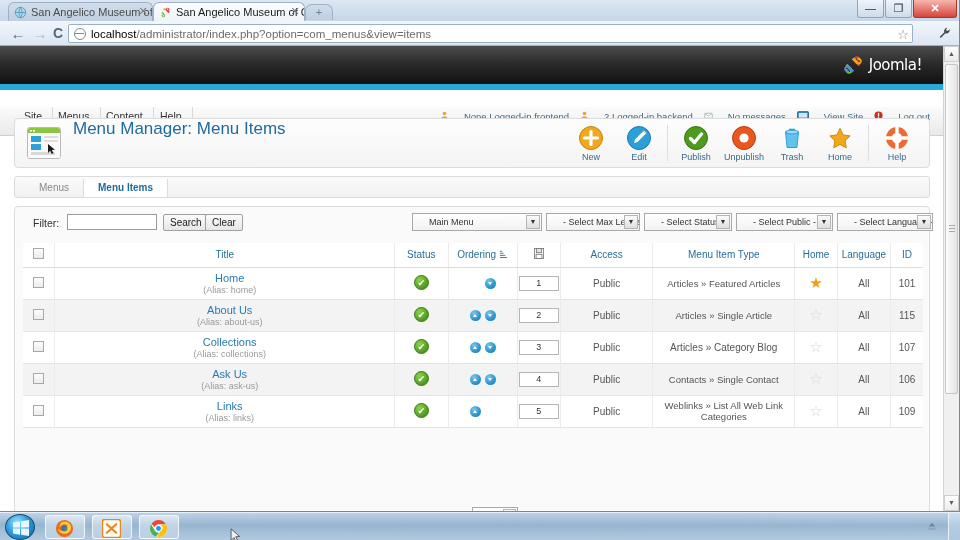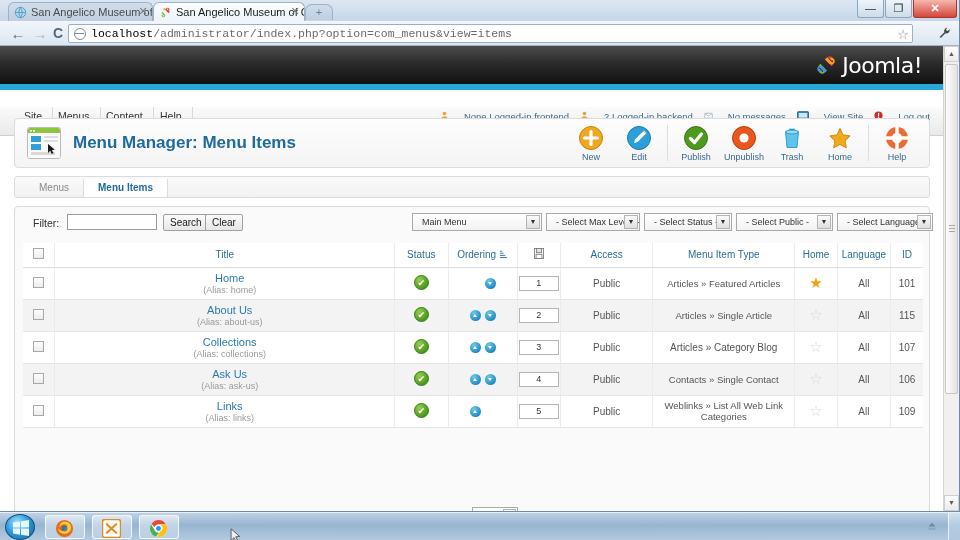--- a/index.html
+++ b/index.html
@@ -76,21 +76,21 @@
   }
   .navbtn {
     position: absolute; top: 3px; width: 20px; height: 19px;
     text-align: center; line-height: 19px; font-size: 15px; color: #53687c;
   }
   .navbtn.fwd { color: #a9b8c6; }
   .urlbar {
     position: absolute; left: 68px; top: 3px; right: 46px; height: 19px;
     background: #fff; border: 1px solid #9bb0c4; border-radius: 2px;
     padding: 0 12px 0 22px; line-height: 18px; font-size: 11.5px; color: #333;
-    white-space: nowrap; overflow: hidden; font-family: Liberation Mono, monospace;
+    white-space: nowrap; overflow: hidden;
   }
   .urlbar .urlhost { color: #000; }
   .urlbar .urlrest { color: #6b6b6b; }
   .urlbar .globe {
     position: absolute; left: 5px; top: 3px; width: 12px; height: 12px;
     border: 1.4px solid #7a8b99; border-radius: 50%;
   }
   .urlbar .globe:after {
     content: ""; position: absolute; left: 0px; top: 4px; width: 9px; height: 1px;
     background: #7a8b99;
@@ -133,21 +133,21 @@
   .jheader .admin-title {
     position: absolute; left: 32px; top: 9px;
     color: #fff; font-size: 17px; font-weight: bold;
     text-shadow: 0 1px 1px #000; letter-spacing: .2px;
   }
   .joomla-logo {
     position: absolute; right: 22px; top: 7px; height: 24px;
     display: flex; align-items: center; gap: 4px;
   }
   .joomla-logo .jtext {
-    color: #fff; font-size: 22px; font-family: "DejaVu Sans", sans-serif;
+    color: #fff; font-size: 15px; font-family: "DejaVu Sans", sans-serif;
     letter-spacing: -.5px;
   }
   .jblue-bar {
     position: absolute; left: 0; top: 38px; width: 944px; height: 6px;
     background: #28a8d8;
   }
   .jmenubar {
     position: absolute; left: 0; top: 44px; width: 944px; height: 29px;
     background: linear-gradient(to bottom,#fbfbfb,#e9e9e9);
     border-bottom: 1px solid #cfcfcf;
@@ -169,22 +169,22 @@
   .page-title-box {
     position: absolute; left: 14px; top: 72px; width: 916px; height: 50px;
     background: linear-gradient(to bottom,#fdfdfd,#f4f4f4);
     border: 1px solid #dcdcdc; border-radius: 4px;
   }
   .page-title-box .ico {
     position: absolute; left: 12px; top: 8px; width: 34px; height: 32px;
     background: #fff; border: 1px solid #b9b9b9; border-radius: 3px; overflow: hidden;
   }
   .page-title-box h1 {
-    position: absolute; left: 58px; top: 14px;
-    font-size: 17px; color: #1f6a9e; font-weight: bold;
+    position: absolute; left: 58px; top: 0;
+    font-size: 17px; color: #1f6a9e; font-weight: normal;
   }
   .toolbar {
     position: absolute; right: 8px; top: 4px; height: 42px;
     display: flex; align-items: flex-start; gap: 0px;
   }
   .tbtn {
     width: 48px; text-align: center; font-size: 9px; color: #3a6a8a;
     padding-top: 2px; cursor: pointer;
   }
   .tbtn .g { width: 26px; height: 26px; margin: 0 auto 1px; position: relative; }
@@ -222,21 +222,21 @@
     position: absolute; top: 7px; height: 17px;
     background: linear-gradient(to bottom,#fbfbfb,#e6e6e6);
     border: 1px solid #a0a0a0; border-radius: 2px;
     font-size: 10px; color: #1a1a1a; padding: 0 6px; line-height: 15px;
     font-family: "Liberation Sans", sans-serif; cursor: pointer;
   }
   .selwrap {
     position: absolute; top: 6px; height: 18px;
     background: linear-gradient(to bottom,#ffffff,#f2f2f2);
     border: 1px solid #a9a9a9;
-    font-size: 9px; color: #333; line-height: 17px; padding-left: 9px;
+    font-size: 9px; color: #333; line-height: 17px; padding-left: 16px;
     white-space: nowrap; overflow: hidden;
   }
   .selwrap .arrowbox {
     position: absolute; right: 1px; top: 1px; width: 14px; height: 14px;
     background: linear-gradient(to bottom,#fbfbfb,#dedede);
     border: 1px solid #b5b5b5; text-align: center; line-height: 12px; font-size: 7px;
     color: #333;
   }
   
   table.items {

